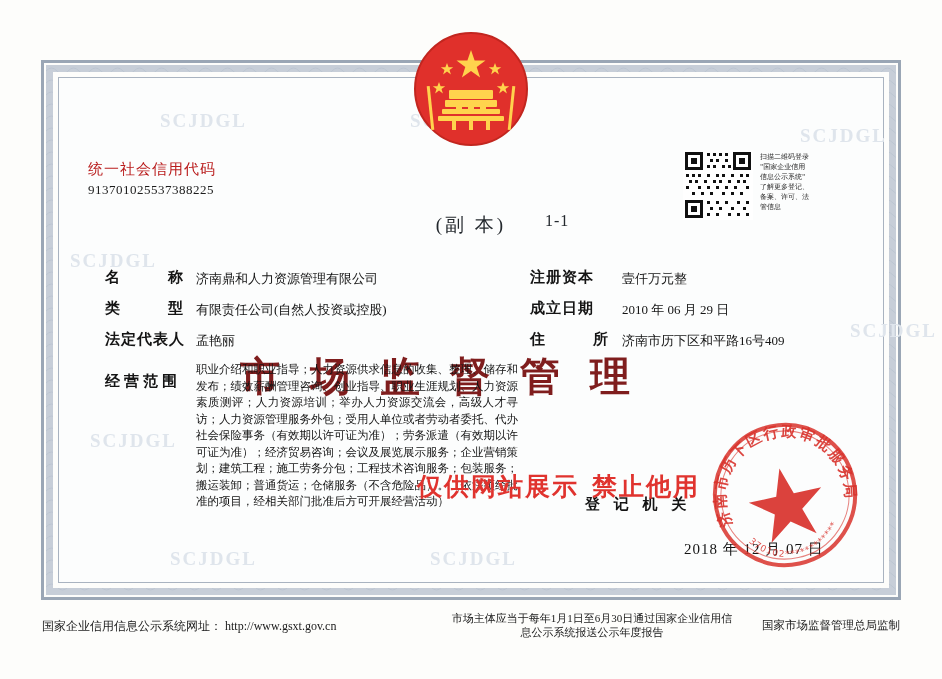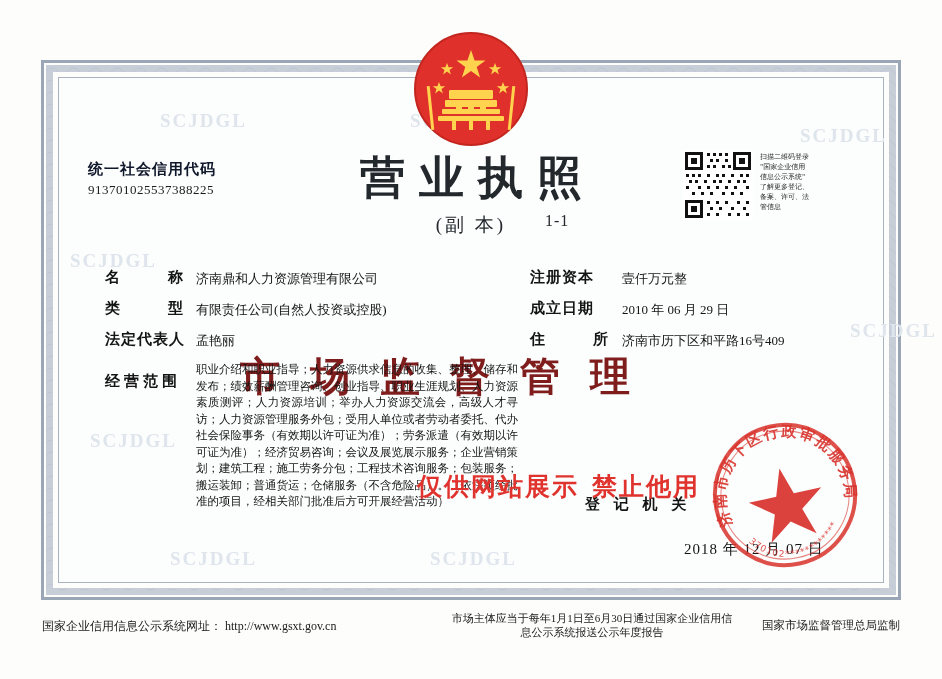--- a/index.html
+++ b/index.html
@@ -120,23 +120,23 @@
     color: #23282d;
     letter-spacing: 1px;
   }
 
   
   .credit-label {
     position: absolute;
     left: 88px;
     top: 160px;
     font-size: 15px;
-    font-weight: bold;
+    font-weight: normal;
     letter-spacing: 1px;
-    color: #0f172a;
+    color: #b91c1c;
   }
   .credit-value {
     position: absolute;
     left: 88px;
     top: 182px;
     font-size: 13px;
     letter-spacing: .5px;
     color: #1b1b1b;
     font-family: "Liberation Serif", serif;
   }
@@ -315,21 +315,20 @@
       <rect x="40" y="91" width="4" height="9"></rect>
       <rect x="57" y="91" width="4" height="9"></rect>
       <rect x="74" y="91" width="4" height="9"></rect>
     </g>
     <g fill="#ffd34d">
       <rect x="17" y="56" width="3" height="44" transform="rotate(-6 18 78)"></rect>
       <rect x="98" y="56" width="3" height="44" transform="rotate(6 99 78)"></rect>
     </g>
   </svg>
 
-  <div class="title">营业执照</div>
   <div class="subtitle">(副 本)</div>
   <div class="serial">1-1</div>
 
   <div class="credit-label">统一社会信用代码</div>
   <div class="credit-value">913701025537388225</div>
 
   <svg class="qr" viewBox="0 0 70 70" shape-rendering="crispEdges">
     <rect width="70" height="70" fill="#ffffff"></rect>
     <g fill="#111111">
       <rect x="2" y="2" width="18" height="18"></rect>

